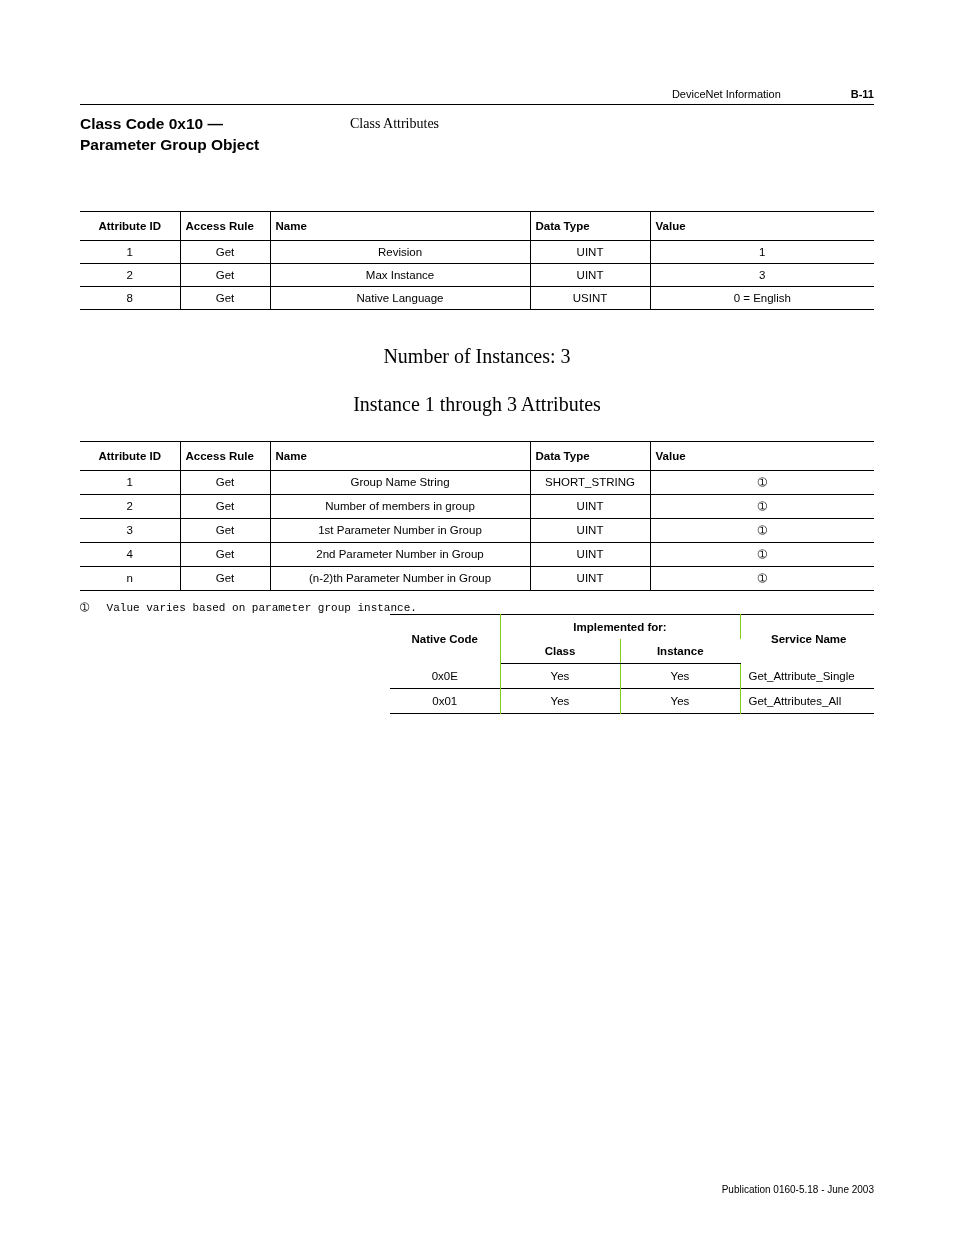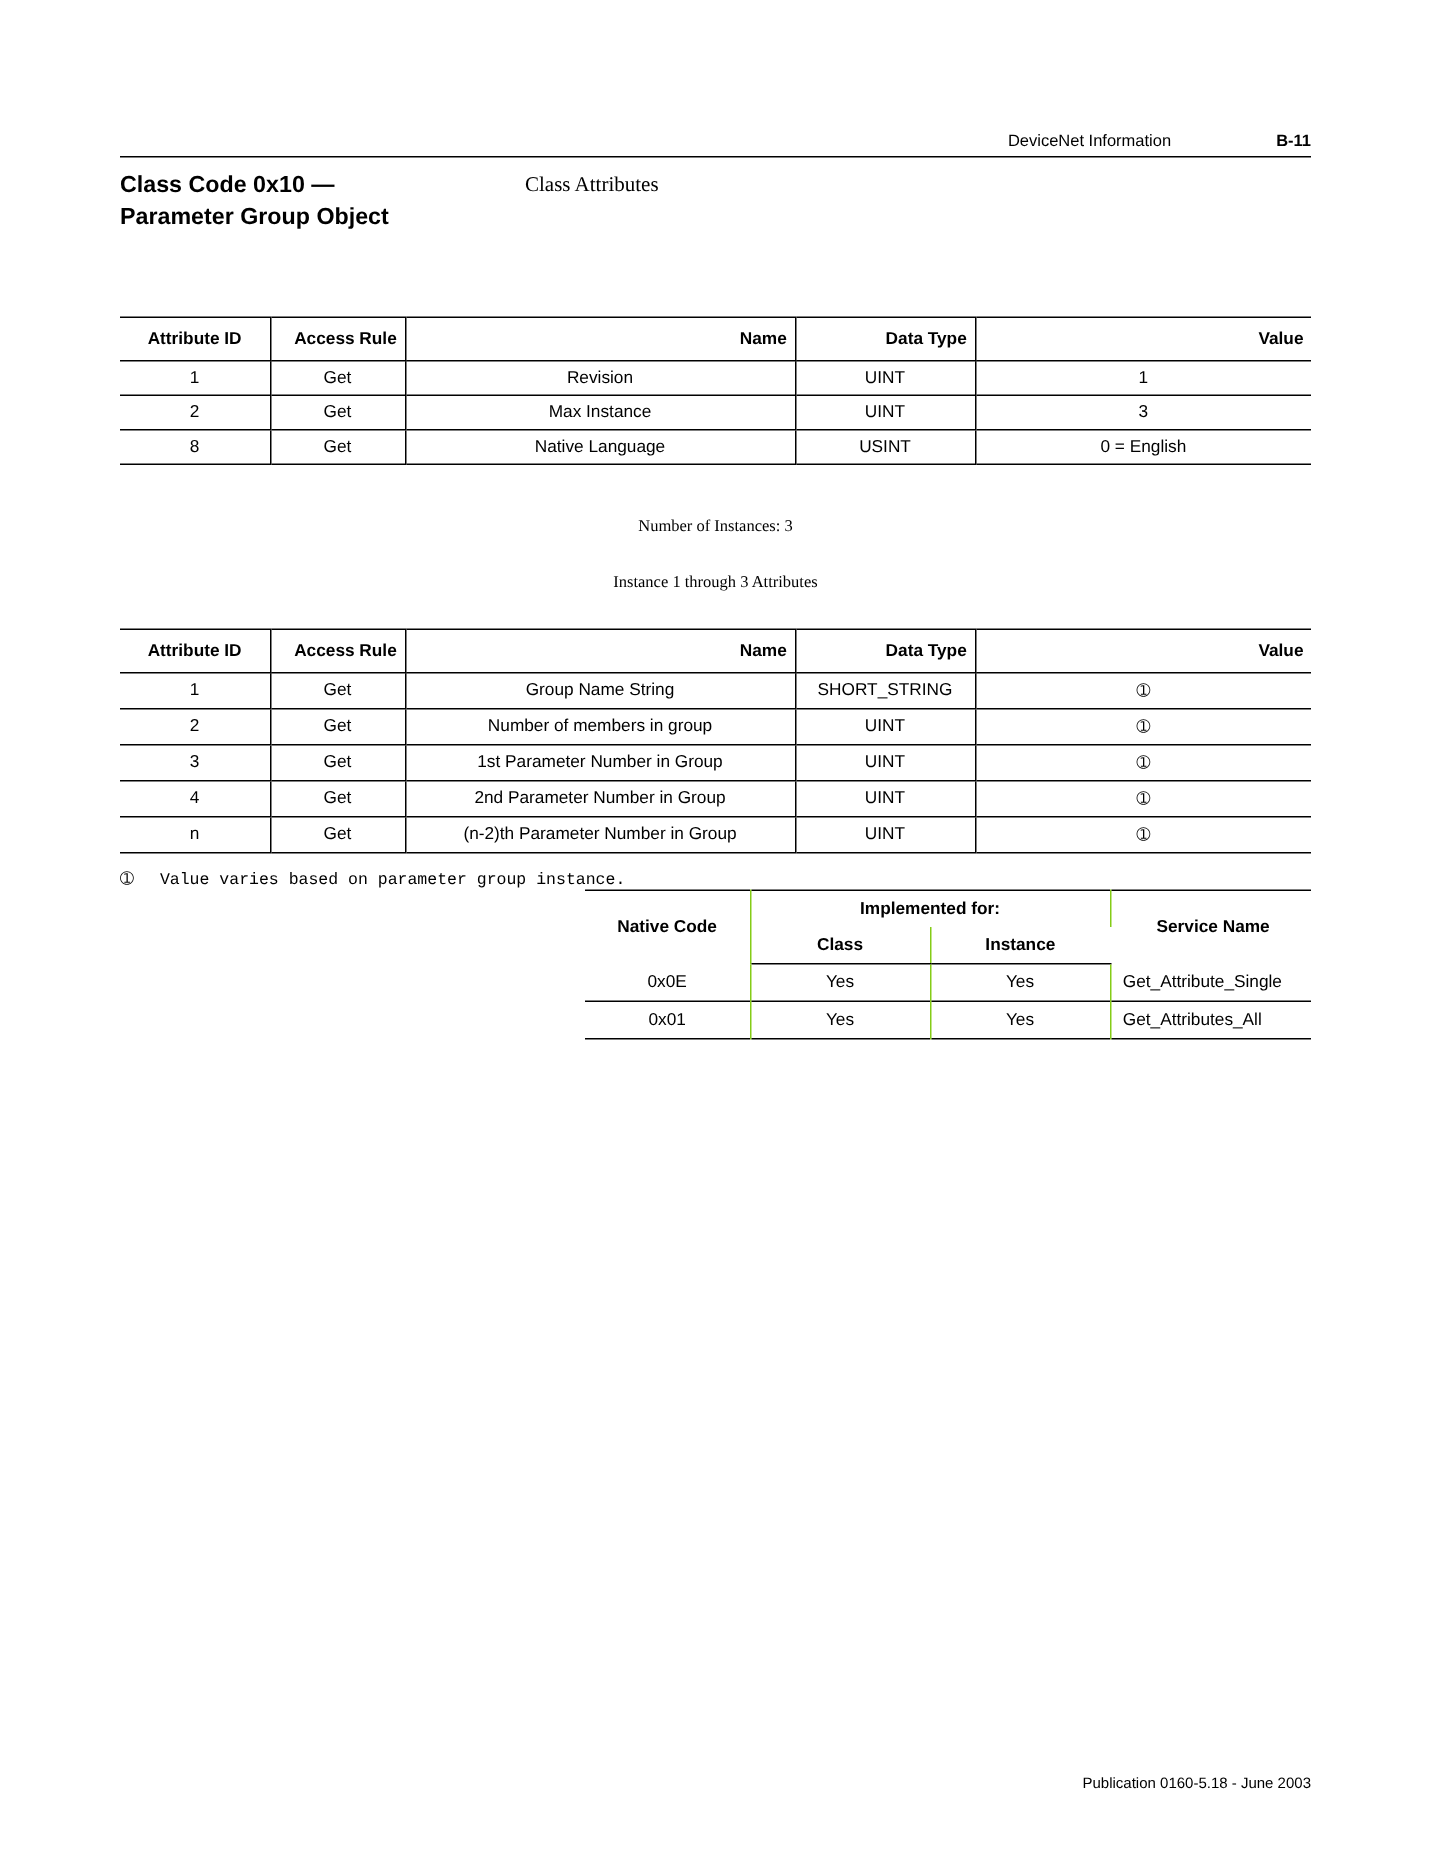--- a/index.html
+++ b/index.html
@@ -56,21 +56,21 @@
       padding-top: 2px;
     }
     table {
       width: 100%;
       border-collapse: collapse;
       font-size: 11.5px;
     }
     table th {
       font-weight: bold;
       padding: 8px 5px;
-      text-align: right;
+      text-align: left;
     }
     table td {
       padding: 5px 5px;
       text-align: center;
     }
     .table1, .table2 {
       border-top: 1.5px solid #000;
       border-bottom: 1.5px solid #000;
     }
     .table1 th, .table2 th {
@@ -85,29 +85,29 @@
       border-right: 1px solid #000;
     }
     .table1 tbody tr:first-child td,
     .table2 tbody tr:first-child td {
       border-top: none;
     }
     .table1 td:last-child, .table2 td:last-child {
       border-right: none;
     }
     .col-attrid { width: 100px; text-align: center; }
-    .col-access { width: 90px; text-align: right; }
+    .col-access { width: 90px; text-align: left; }
     .col-name { width: 260px; }
     .col-datatype { width: 120px; }
     .col-value { }
     td.col-attrid { text-align: center; }
     td.col-access { text-align: center; }
     .section-label {
       font-family: "Times New Roman", Times, serif;
-      font-size: 11px;
+      font-size: 20px;
       text-align: center;
       margin: 35px 0 25px 0;
     }
     .footnote {
       font-family: Liberation Mono, monospace;
       font-size: 11px;
       margin-top: 10px;
     }
     .footnote-sym {
       display: inline-block;

